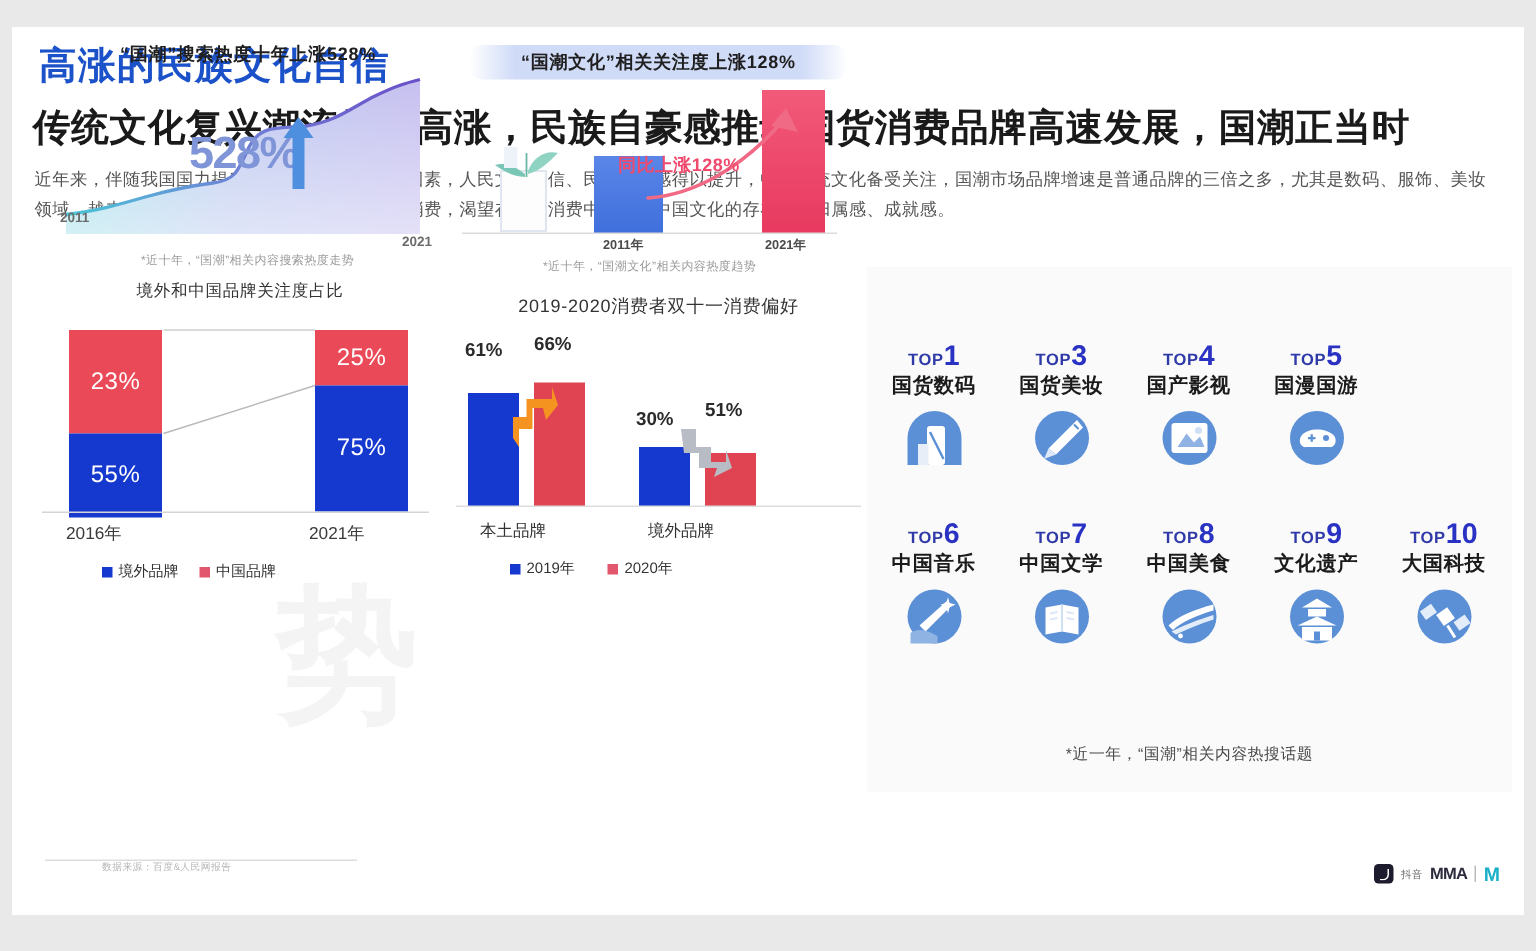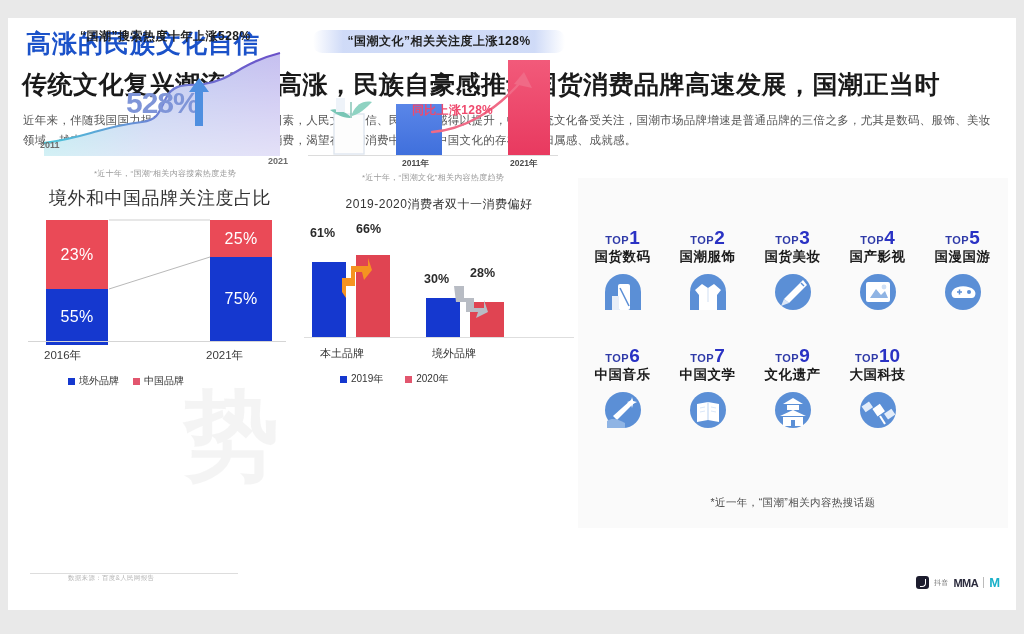--- a/index.html
+++ b/index.html
@@ -63,21 +63,21 @@
   .b128-axis{position:absolute;left:0;bottom:0;width:250px;height:1px;background:#dcdcdc;}
   .b128-lbl{position:absolute;font-size:8.5px;color:#4a4a4a;font-weight:bold;}
   .b128-ann{
     position:absolute;left:104px;top:46px;font-size:12px;font-weight:bold;
     color:#ef4a6e;white-space:nowrap;letter-spacing:.3px;
   }
   .b128-plant{position:absolute;left:12px;top:36px;width:62px;height:64px;}
   #bar128-card .chart-note{position:absolute;left:10px;top:142px;width:230px;}
   
   #stack-card{left:16px;top:168px;width:272px;height:205px;}
-  #stack-card .chart-title{position:absolute;left:0;top:0;width:272px;font-size:18px;font-weight:normal;color:#333;}
+  #stack-card .chart-title{position:absolute;left:0;top:0;width:272px;font-size:11px;font-weight:normal;color:#333;}
   .stack-plot{position:absolute;left:0;top:28px;width:272px;height:128px;}
   .stk{position:absolute;width:62px;}
   .stk .seg{position:absolute;width:62px;color:#fff;font-size:16px;font-weight:normal;
             display:flex;align-items:center;justify-content:center;letter-spacing:.3px;}
   .seg.red{background:#ea4a57;}
   .seg.blue{background:#1538cf;}
   .stack-axis{position:absolute;left:4px;bottom:0;width:258px;height:1px;background:#d5d5d5;}
   .stk-x{position:absolute;font-size:11.5px;color:#3a3a3a;}
   .legend{position:absolute;display:flex;gap:14px;align-items:center;}
   .legend .li{display:flex;align-items:center;gap:4px;font-size:10px;color:#333;}
@@ -228,21 +228,21 @@
     <div class="chart-title">2019-2020消费者双十一消费偏好</div>
     <div class="d11-plot">
       <div class="d11-val" style="left:6px;top:4px;">61%</div>
       <div class="d11-val" style="left:52px;top:0px;">66%</div>
       <div class="d11-bar d11-blue" style="left:8px;width:34px;height:76px;"></div>
       <div class="d11-bar d11-red" style="left:52px;width:34px;height:83px;"></div>
       <svg class="arrow-up" viewBox="0 0 34 40">
         <path d="M4,34 L4,20 L13,20 L13,8 L30,8 L30,0 L34,12 L26,22 L24,14 L17,14 L17,28 L8,28 L8,40 Z" fill="#f59321"></path>
       </svg>
       <div class="d11-val" style="left:120px;top:40px;margin-top:10px;">30%</div>
-      <div class="d11-val" style="left:166px;top:44px;">28%</div>
+      <div class="d11-val" style="left:166px;top:44px;">51%</div>
       <div class="d11-bar d11-blue" style="left:122px;width:34px;height:40px;"></div>
       <div class="d11-bar d11-red" style="left:166px;width:34px;height:36px;"></div>
       <svg class="arrow-dn" viewBox="0 0 36 34">
         <path d="M2,2 L12,2 L12,14 L22,14 L22,24 L32,24 L32,16 L36,28 L24,34 L26,28 L14,28 L14,18 L4,18 Z" fill="#b8bcc4"></path>
       </svg>
       <div class="d11-axis"></div>
     </div>
     <div class="d11-x" style="left:16px;top:150px;">本土品牌</div>
     <div class="d11-x" style="left:128px;top:150px;">境外品牌</div>
     <div class="legend" style="left:36px;top:176px;gap:22px;">
@@ -268,31 +268,20 @@
           </div>
           <div class="top-label">国货数码</div>
           <svg class="top-icon" viewBox="0 0 40 40">
             <path d="M20,2 A18,18 0 0 1 38,20 L38,38 L2,38 L2,20 A18,18 0 0 1 20,2 Z" fill="#5b8fd6"></path>
             <rect x="15" y="12" width="12" height="26" rx="2" fill="#fff"></rect>
             <rect x="9" y="24" width="7" height="14" fill="#e8eef8"></rect>
             <path d="M17,16 L26,34" stroke="#5b8fd6" stroke-width="1.6"></path>
           </svg>
         </div>
 
-        <div class="top-cell">
-          <div class="top-rank">
-            <span>TOP</span><span class="num">2</span>
-          </div>
-          <div class="top-label">国潮服饰</div>
-          <svg class="top-icon" viewBox="0 0 40 40">
-            <path d="M20,2 A18,18 0 0 1 38,20 L38,38 L2,38 L2,20 A18,18 0 0 1 20,2 Z" fill="#5b8fd6"></path>
-            <path d="M14,12 L20,16 L26,12 L33,18 L29,23 L29,38 L11,38 L11,23 L7,18 Z" fill="#fff"></path>
-            <path d="M20,16 L20,30" stroke="#dfe8f6" stroke-width="1.4"></path>
-          </svg>
-        </div>
 
         <div class="top-cell">
           <div class="top-rank">
             <span>TOP</span><span class="num">3</span>
           </div>
           <div class="top-label">国货美妆</div>
           <svg class="top-icon" viewBox="0 0 40 40">
             <circle cx="20" cy="20" r="18" fill="#5b8fd6"></circle>
             <path d="M30,8 L34,13 L16,31 L11,27 Z" fill="#fff"></path>
             <path d="M16,31 L11,27 L8,34 Z" fill="#dce7f7"></path>
@@ -349,20 +338,32 @@
           </div>
           <div class="top-label">中国文学</div>
           <svg class="top-icon" viewBox="0 0 40 40">
             <circle cx="20" cy="20" r="18" fill="#5b8fd6"></circle>
             <path d="M9,14 L20,12 L31,14 L31,32 L20,30 L9,32 Z" fill="#fff"></path>
             <path d="M20,12 L20,30" stroke="#cfe0f5" stroke-width="1.4"></path>
             <path d="M12,18 L17,17 M12,22 L17,21 M23,17 L28,18 M23,21 L28,22" stroke="#dbe7f8" stroke-width="1.2"></path>
           </svg>
         </div>
 
+        <div class="top-cell">
+          <div class="top-rank">
+            <span>TOP</span><span class="num">8</span>
+          </div>
+          <div class="top-label">中国美食</div>
+          <svg class="top-icon" viewBox="0 0 40 40">
+            <circle cx="20" cy="20" r="18" fill="#5b8fd6"></circle>
+            <path d="M6,26 C12,20 24,15 36,12 L36,16 C25,19 14,24 9,29 Z" fill="#fff"></path>
+            <path d="M8,30 C16,26 26,22 36,19 L36,22 C27,25 17,29 11,32 Z" fill="#e3edfa"></path>
+            <circle cx="14" cy="33" r="1.6" fill="#fff"></circle>
+          </svg>
+        </div>
 
         <div class="top-cell">
           <div class="top-rank">
             <span>TOP</span><span class="num">9</span>
           </div>
           <div class="top-label">文化遗产</div>
           <svg class="top-icon" viewBox="0 0 40 40">
             <circle cx="20" cy="20" r="18" fill="#5b8fd6"></circle>
             <path d="M20,8 L30,14 L10,14 Z" fill="#fff"></path>
             <rect x="14" y="15" width="12" height="5" fill="#fff"></rect>

